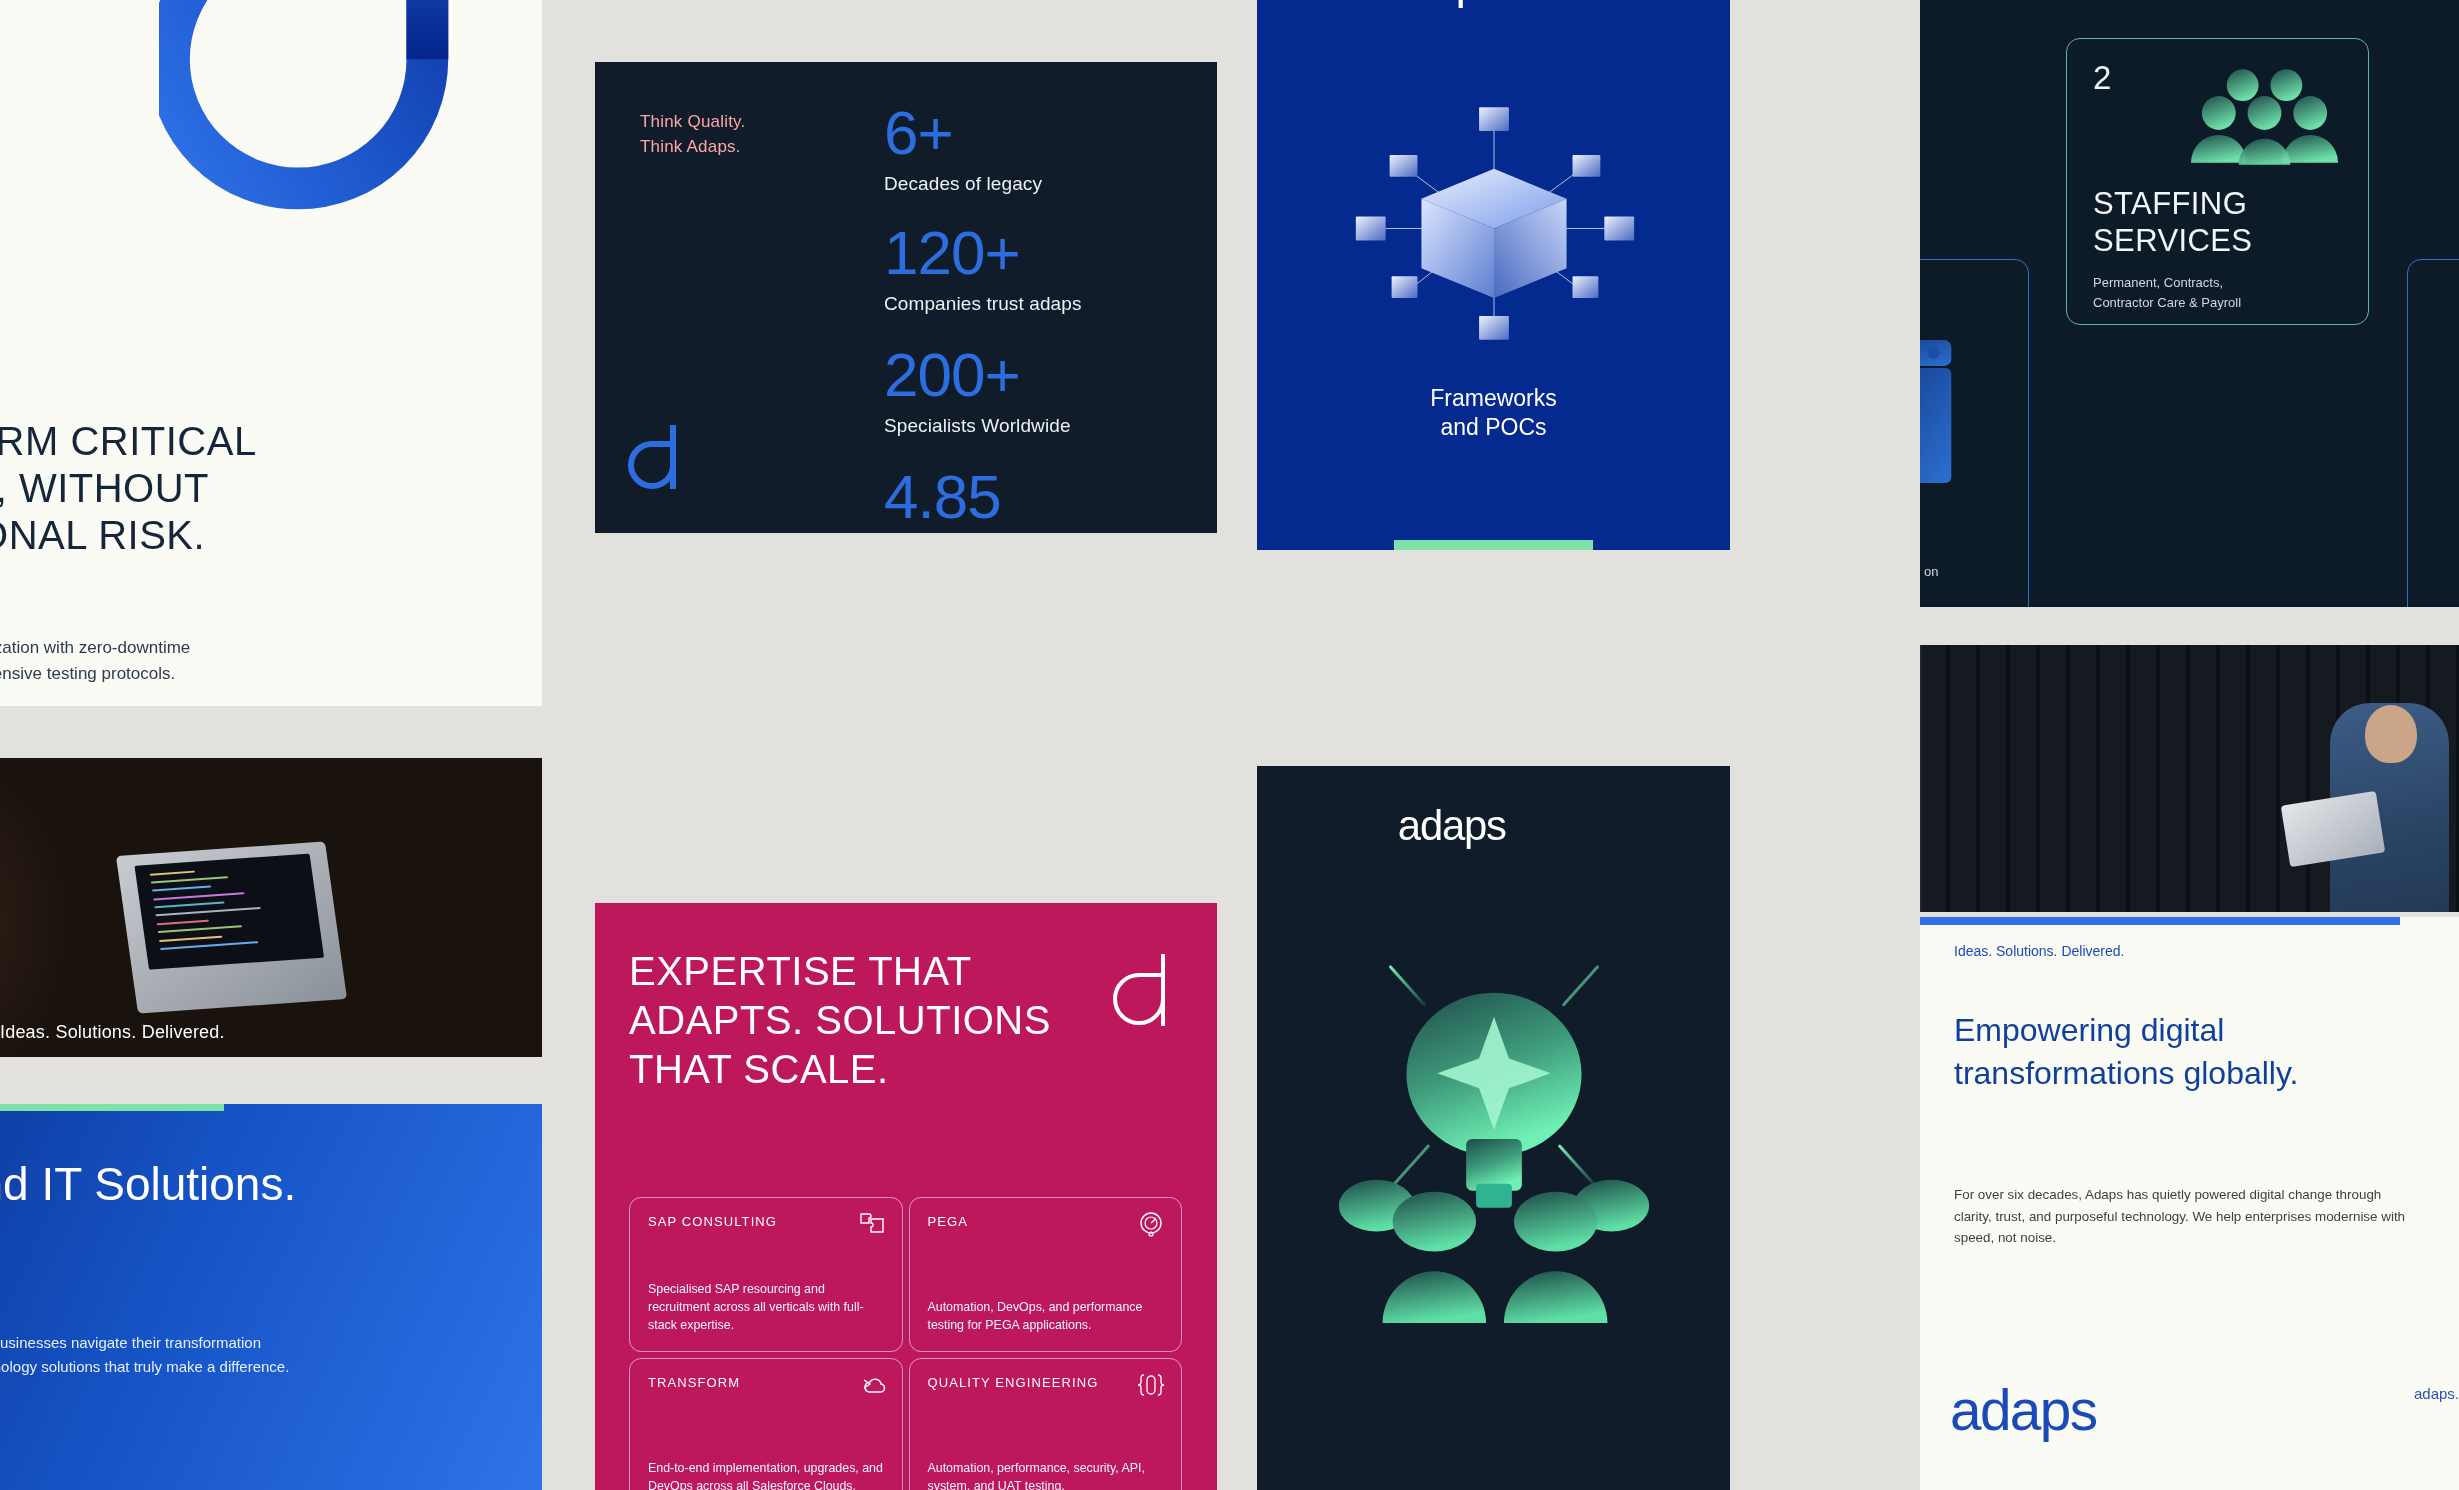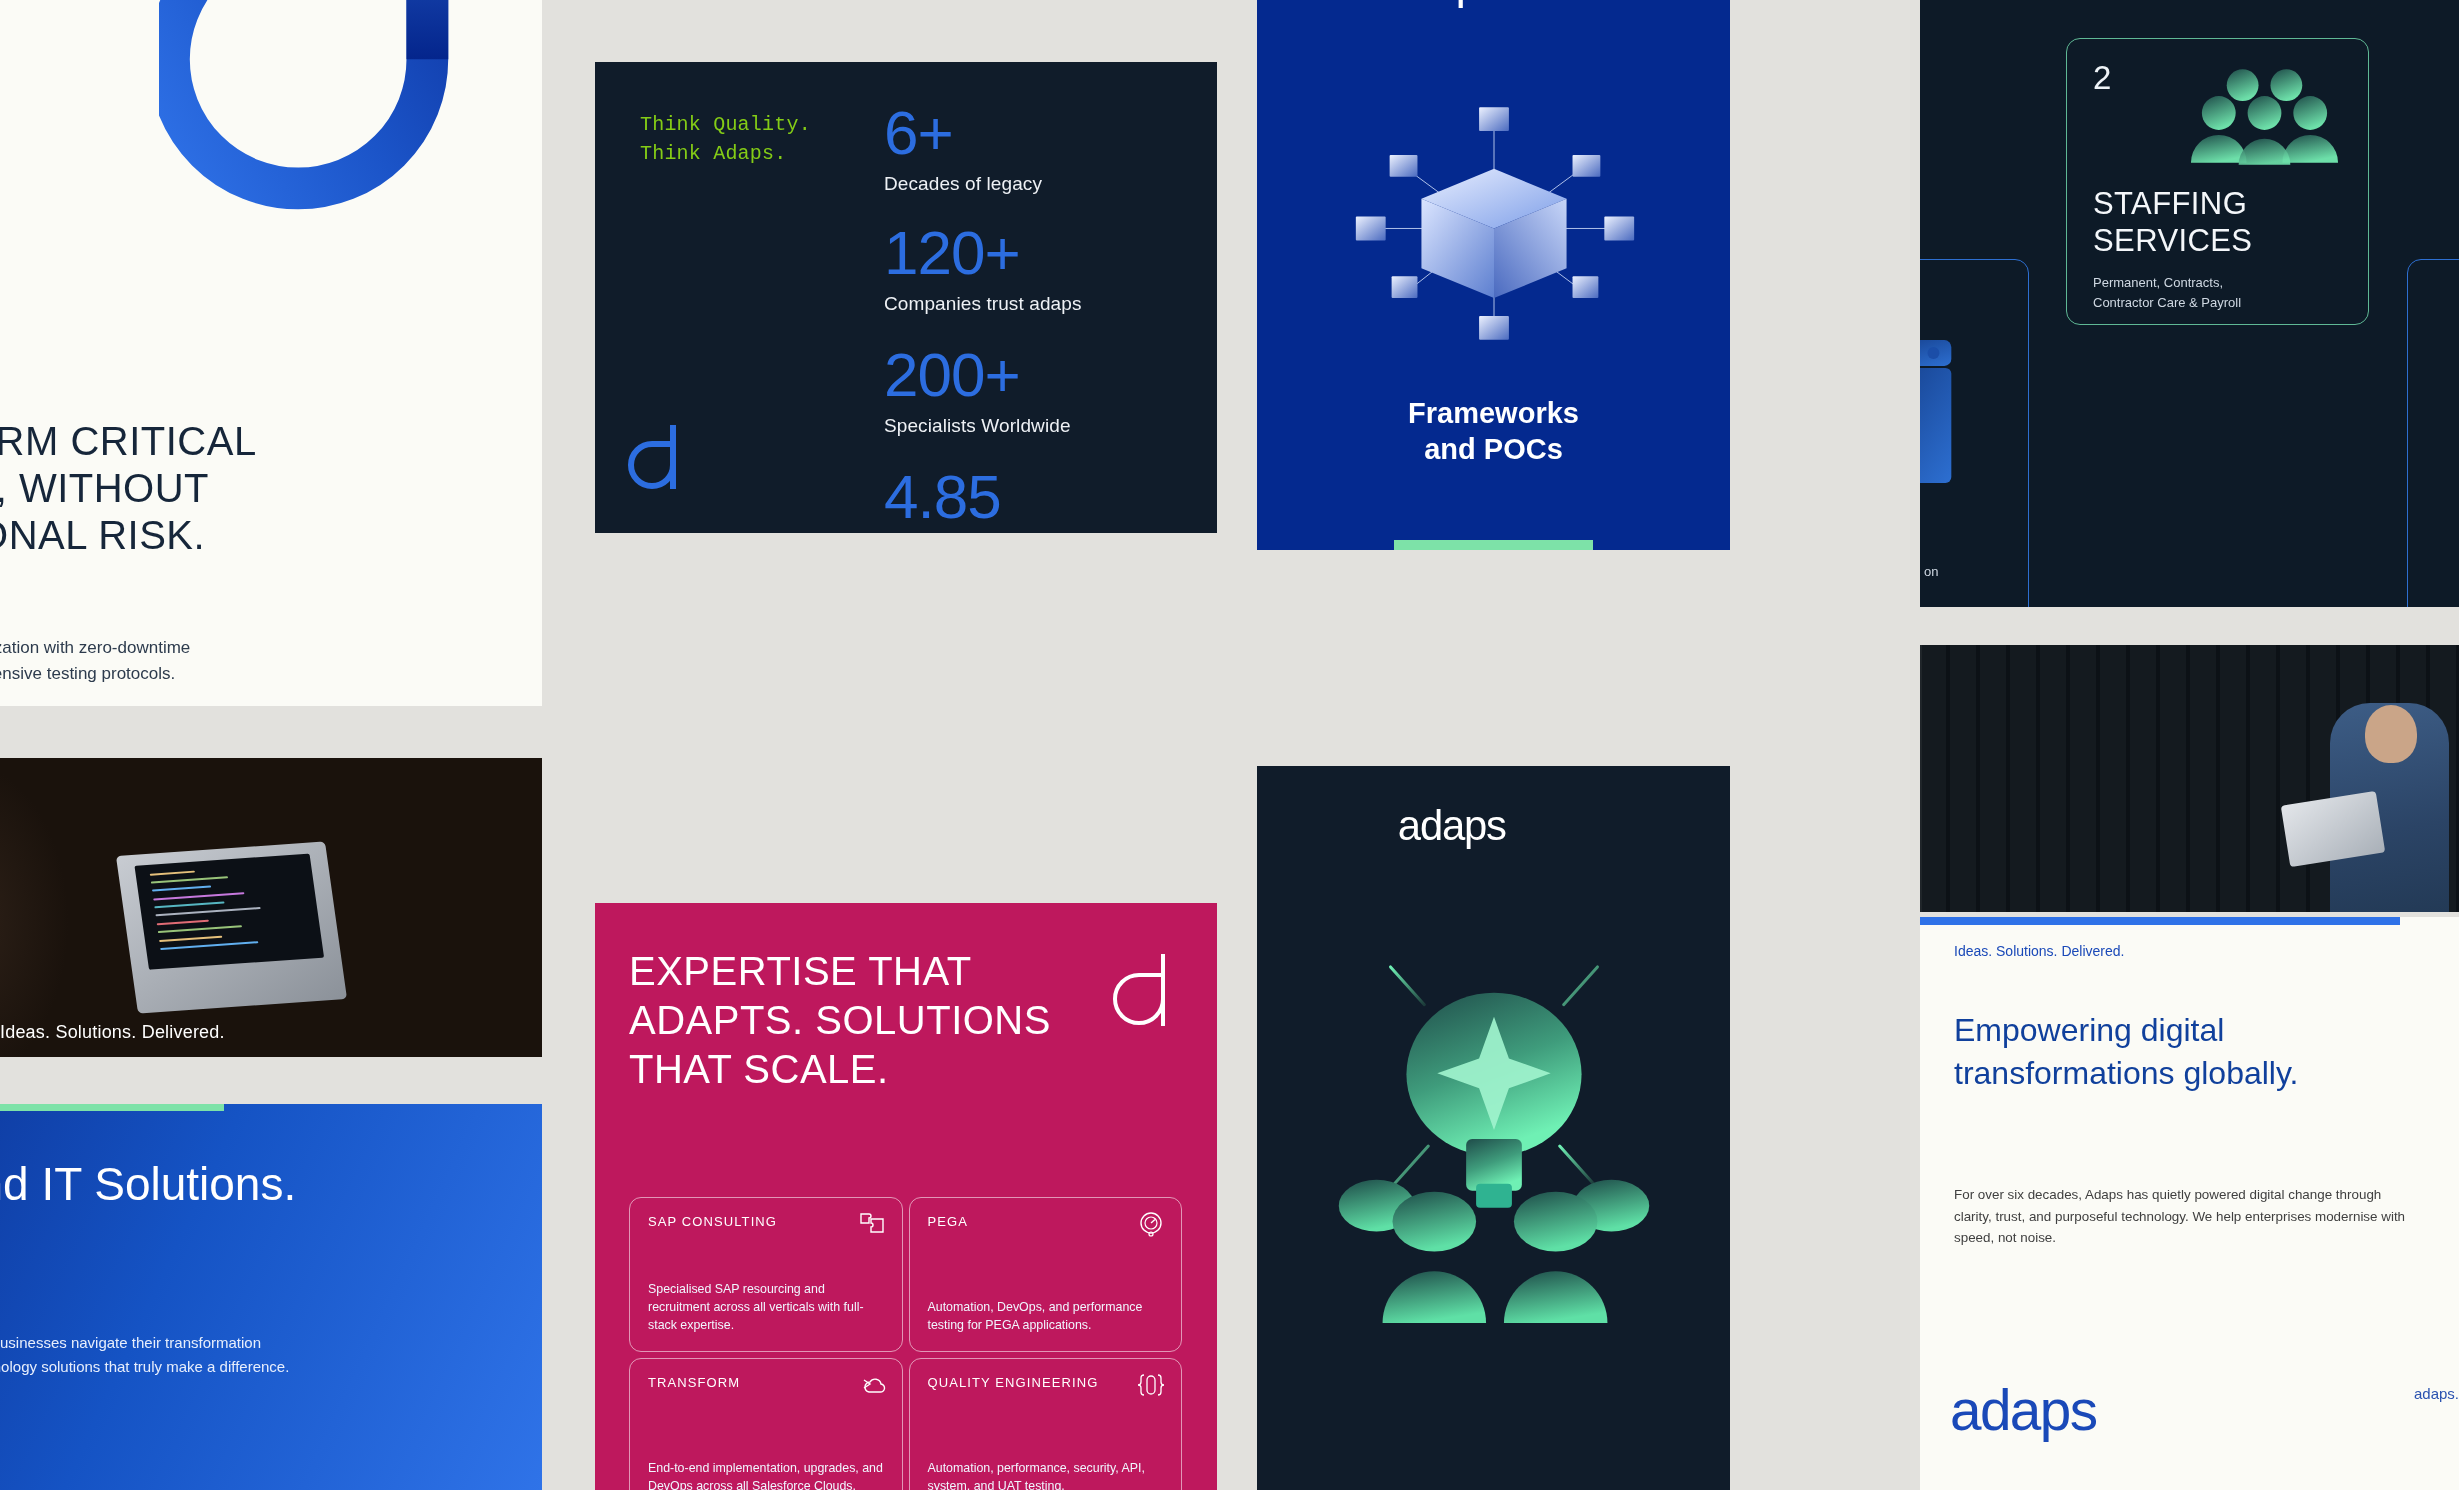--- a/index.html
+++ b/index.html
@@ -70,21 +70,21 @@
     font-size: 15px; line-height: 1.6; color: #e7eefc;
   }
   #p-e2e .wordmark {
     position: absolute; left: -40px; bottom: -30px; height: 90px;
   }
 
   
   #p-stats { left: 595px; top: 62px; width: 622px; height: 471px; background: #101c2a; }
   #p-stats .slogan {
     position: absolute; left: 45px; top: 48px;
-    font-size: 20px; line-height: 1.45; color: #84cc16; letter-spacing: 0.2px; font-family: Liberation Mono, monospace;
+    font-size: 17px; line-height: 1.45; color: #fca5a5; letter-spacing: 0.2px;
   }
   #p-stats .stat { position: absolute; left: 289px; }
   #p-stats .stat .num {
     font-size: 62px; line-height: 0.95; color: #2c6de0; font-weight: 400; letter-spacing: -1px;
   }
   #p-stats .stat .cap {
     margin-top: 10px; font-size: 19px; color: #eef1f5; letter-spacing: 0.1px;
   }
   #p-stats .mark-a { position: absolute; left: 30px; bottom: 40px; width: 58px; height: 70px; }
 
@@ -109,22 +109,22 @@
     position: absolute; left: 18px; right: 16px; bottom: 16px;
     font-size: 12.4px; line-height: 1.45; color: #f1f6ff;
   }
   .svc .ic { position: absolute; right: 16px; top: 12px; width: 28px; height: 28px; }
 
   
   #p-frame { left: 1257px; top: -90px; width: 473px; height: 640px; background: #04298f; }
   #p-frame .wordmark { position: absolute; left: 50%; top: 48px; transform: translateX(-50%); height: 52px; }
   #p-frame .cube { position: absolute; left: 50%; top: 189px; transform: translateX(-50%); }
   #p-frame .title {
-    position: absolute; left: 0; right: 0; top: 485px; text-align: center;
-    font-size: 29px; line-height: 1.25; color: #fff; font-weight: 700;
+    position: absolute; left: 0; right: 0; top: 474px; text-align: center;
+    font-size: 23px; line-height: 1.25; color: #fff; font-weight: 400;
   }
   #p-frame .mint { position: absolute; left: 137px; bottom: 0; width: 199px; height: 10px; background: #7de2a8; }
 
   
   #p-ideation { left: 1257px; top: 766px; width: 473px; height: 756px; background: #101c2a; }
   #p-ideation .wordmark { position: absolute; left: 50%; top: 38px; transform: translateX(-50%); height: 46px; }
   #p-ideation .bulb { position: absolute; left: 50%; top: 169px; transform: translateX(-50%); }
   #p-ideation .title {
     position: absolute; left: 0; right: 0; top: 597px; text-align: center;
     font-size: 31px; line-height: 1.3; color: #fff; font-weight: 400;

